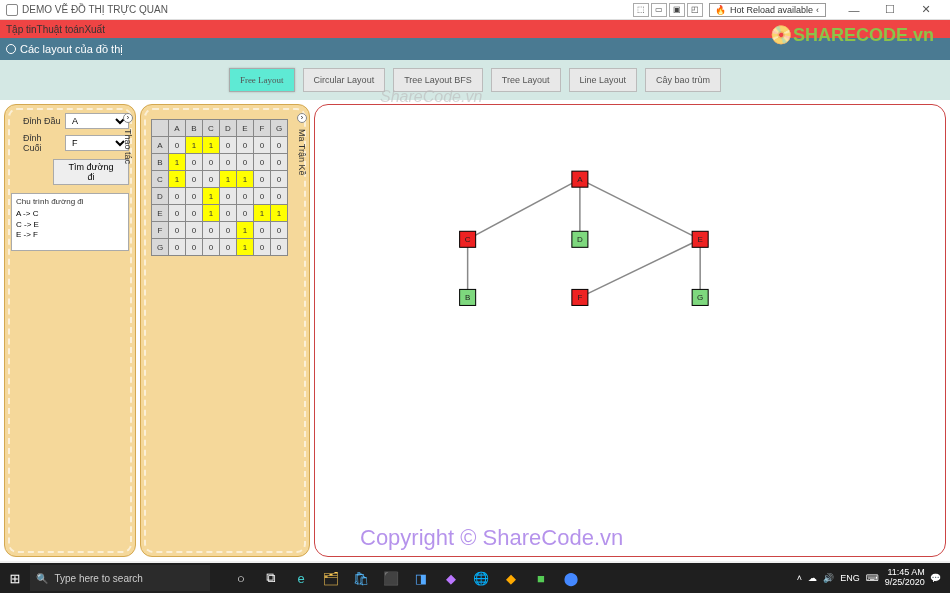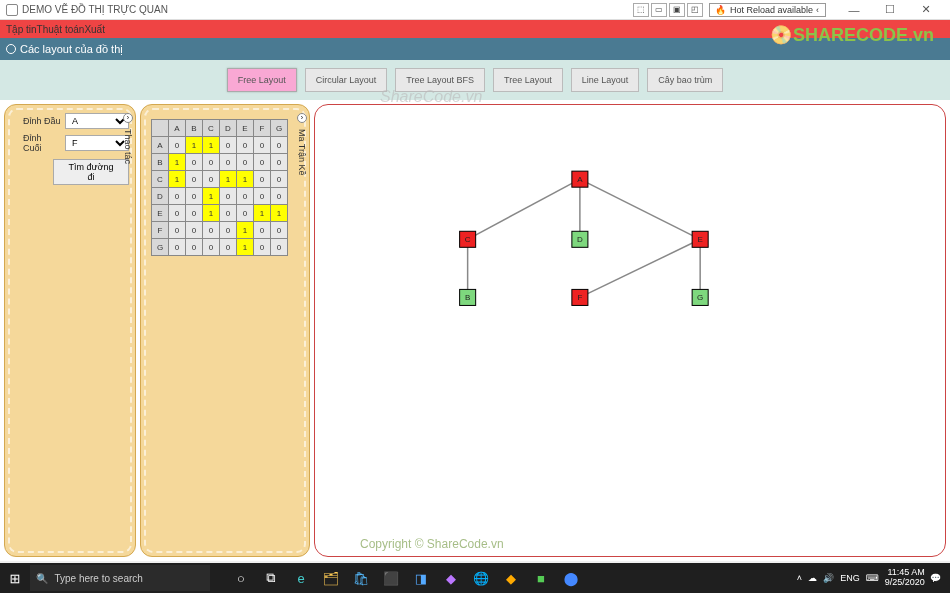--- a/index.html
+++ b/index.html
@@ -18,21 +18,21 @@
 
 .menubar { height: 18px; background: #ef4444; display: flex; align-items: center; padding: 0 6px; font-size: 10px; color: #333; }
 
 
 .blueheader { height: 22px; background: #4a7a92; color: #fff; display: flex; align-items: center; padding: 0 6px; font-size: 11px; gap: 4px; }
 .blueheader .circ { width: 10px; height: 10px; border: 1.5px solid #fff; border-radius: 50%; }
 
 
 .layoutbtns { height: 40px; background: #d4e8e4; display: flex; align-items: center; justify-content: center; gap: 8px; padding: 0 10px; }
 .layoutbtn { background: #e8e8e8; border: 1px solid #bbb; padding: 6px 10px; font-size: 9px; color: #555; cursor: pointer; }
-.layoutbtn.active { background: #f9a8d4; border: 1px solid #aaa; box-shadow: 0 0 2px rgba(0,0,0,0.2); }
+.layoutbtn.active { background: #5eead4; border: 1px solid #aaa; box-shadow: 0 0 2px rgba(0,0,0,0.2); font-family: Liberation Serif, serif; }
 
 
 .main { display: flex; height: 461px; background: #fff; padding: 4px; gap: 4px; }
 
 
 .leftpanels { display: flex; gap: 4px; }
 .panel { background: #f5d89a; border: 1px solid #d4a850; border-radius: 12px; position: relative; padding: 8px 6px; overflow: hidden; }
 .panel::before { content: ""; position: absolute; inset: 3px; border: 2px dashed #fff; border-radius: 9px; pointer-events: none; opacity: 0.6; }
 .panel1 { width: 132px; }
 .panel2 { width: 170px; }
@@ -59,21 +59,21 @@
 .graphwrap svg { position: absolute; inset: 0; width: 100%; height: 100%; }
 .node { stroke: #000; stroke-width: 1; }
 .node.red { fill: #e22; }
 .node.green { fill: #7ed87e; }
 .nodetxt { font-size: 8px; fill: #222; text-anchor: middle; dominant-baseline: central; }
 .edge { stroke: #888; stroke-width: 1.5; fill: none; }
 
 
 .wm { position: absolute; color: #bbb; font-size: 16px; font-style: italic; pointer-events: none; opacity: 0.6; }
 .wm1 { top: 88px; left: 380px; }
-.wm2 { bottom: 42px; left: 360px; font-size: 12px; font-style: normal; color: #4d7c0f; opacity:0.5;}
+.wm2 { bottom: 42px; left: 360px; font-size: 22px; font-style: normal; color: #6d28d9; opacity:0.5;}
 .logo-wm { position: absolute; top: 24px; right: 16px; font-size: 18px; font-weight: bold; color: #8bc34a; pointer-events:none; }
 
 
 .taskbar { position: absolute; bottom: 0; left: 0; right: 0; height: 30px; background: #1f1f1f; display: flex; align-items: center; color: #fff; font-size: 10px; }
 .taskbar .start { width: 30px; text-align: center; font-size: 13px; }
 .taskbar .search { background: #2b2b2b; height: 26px; width: 180px; display: flex; align-items: center; padding: 0 6px; gap: 6px; color: #ccc; }
 .taskbar .ticons { display: flex; gap: 8px; margin-left: 20px; align-items: center; }
 .taskbar .ticon { width: 22px; height: 22px; display: flex; align-items: center; justify-content: center; font-size: 13px; }
 .taskbar .spacer { flex: 1; }
 .taskbar .tray { display: flex; align-items: center; gap: 6px; padding: 0 8px; font-size: 9px; }
@@ -132,20 +132,26 @@
       <span class="vlabel" style="top:24px">Thao tác</span>
       <div class="formrow">
         <label>Đỉnh Đầu</label>
         <select><option>A</option></select>
       </div>
       <div class="formrow">
         <label>Đỉnh Cuối</label>
         <select><option>F</option></select>
       </div>
       <button class="btn-find">Tìm đường đi</button>
+      <div class="pathbox">
+        <div class="hdr">Chu trình đường đi</div>
+        <div>A -&gt; C</div>
+        <div>C -&gt; E</div>
+        <div>E -&gt; F</div>
+      </div>
     </div>
 
     <div class="panel panel2">
       <span class="toggle-cir">›</span>
       <span class="vlabel" style="top:24px">Ma Trận Kề</span>
       <table class="matrix" id="matrix">
           <tbody>
             <tr>
               <th></th>
               <th>A</th>

